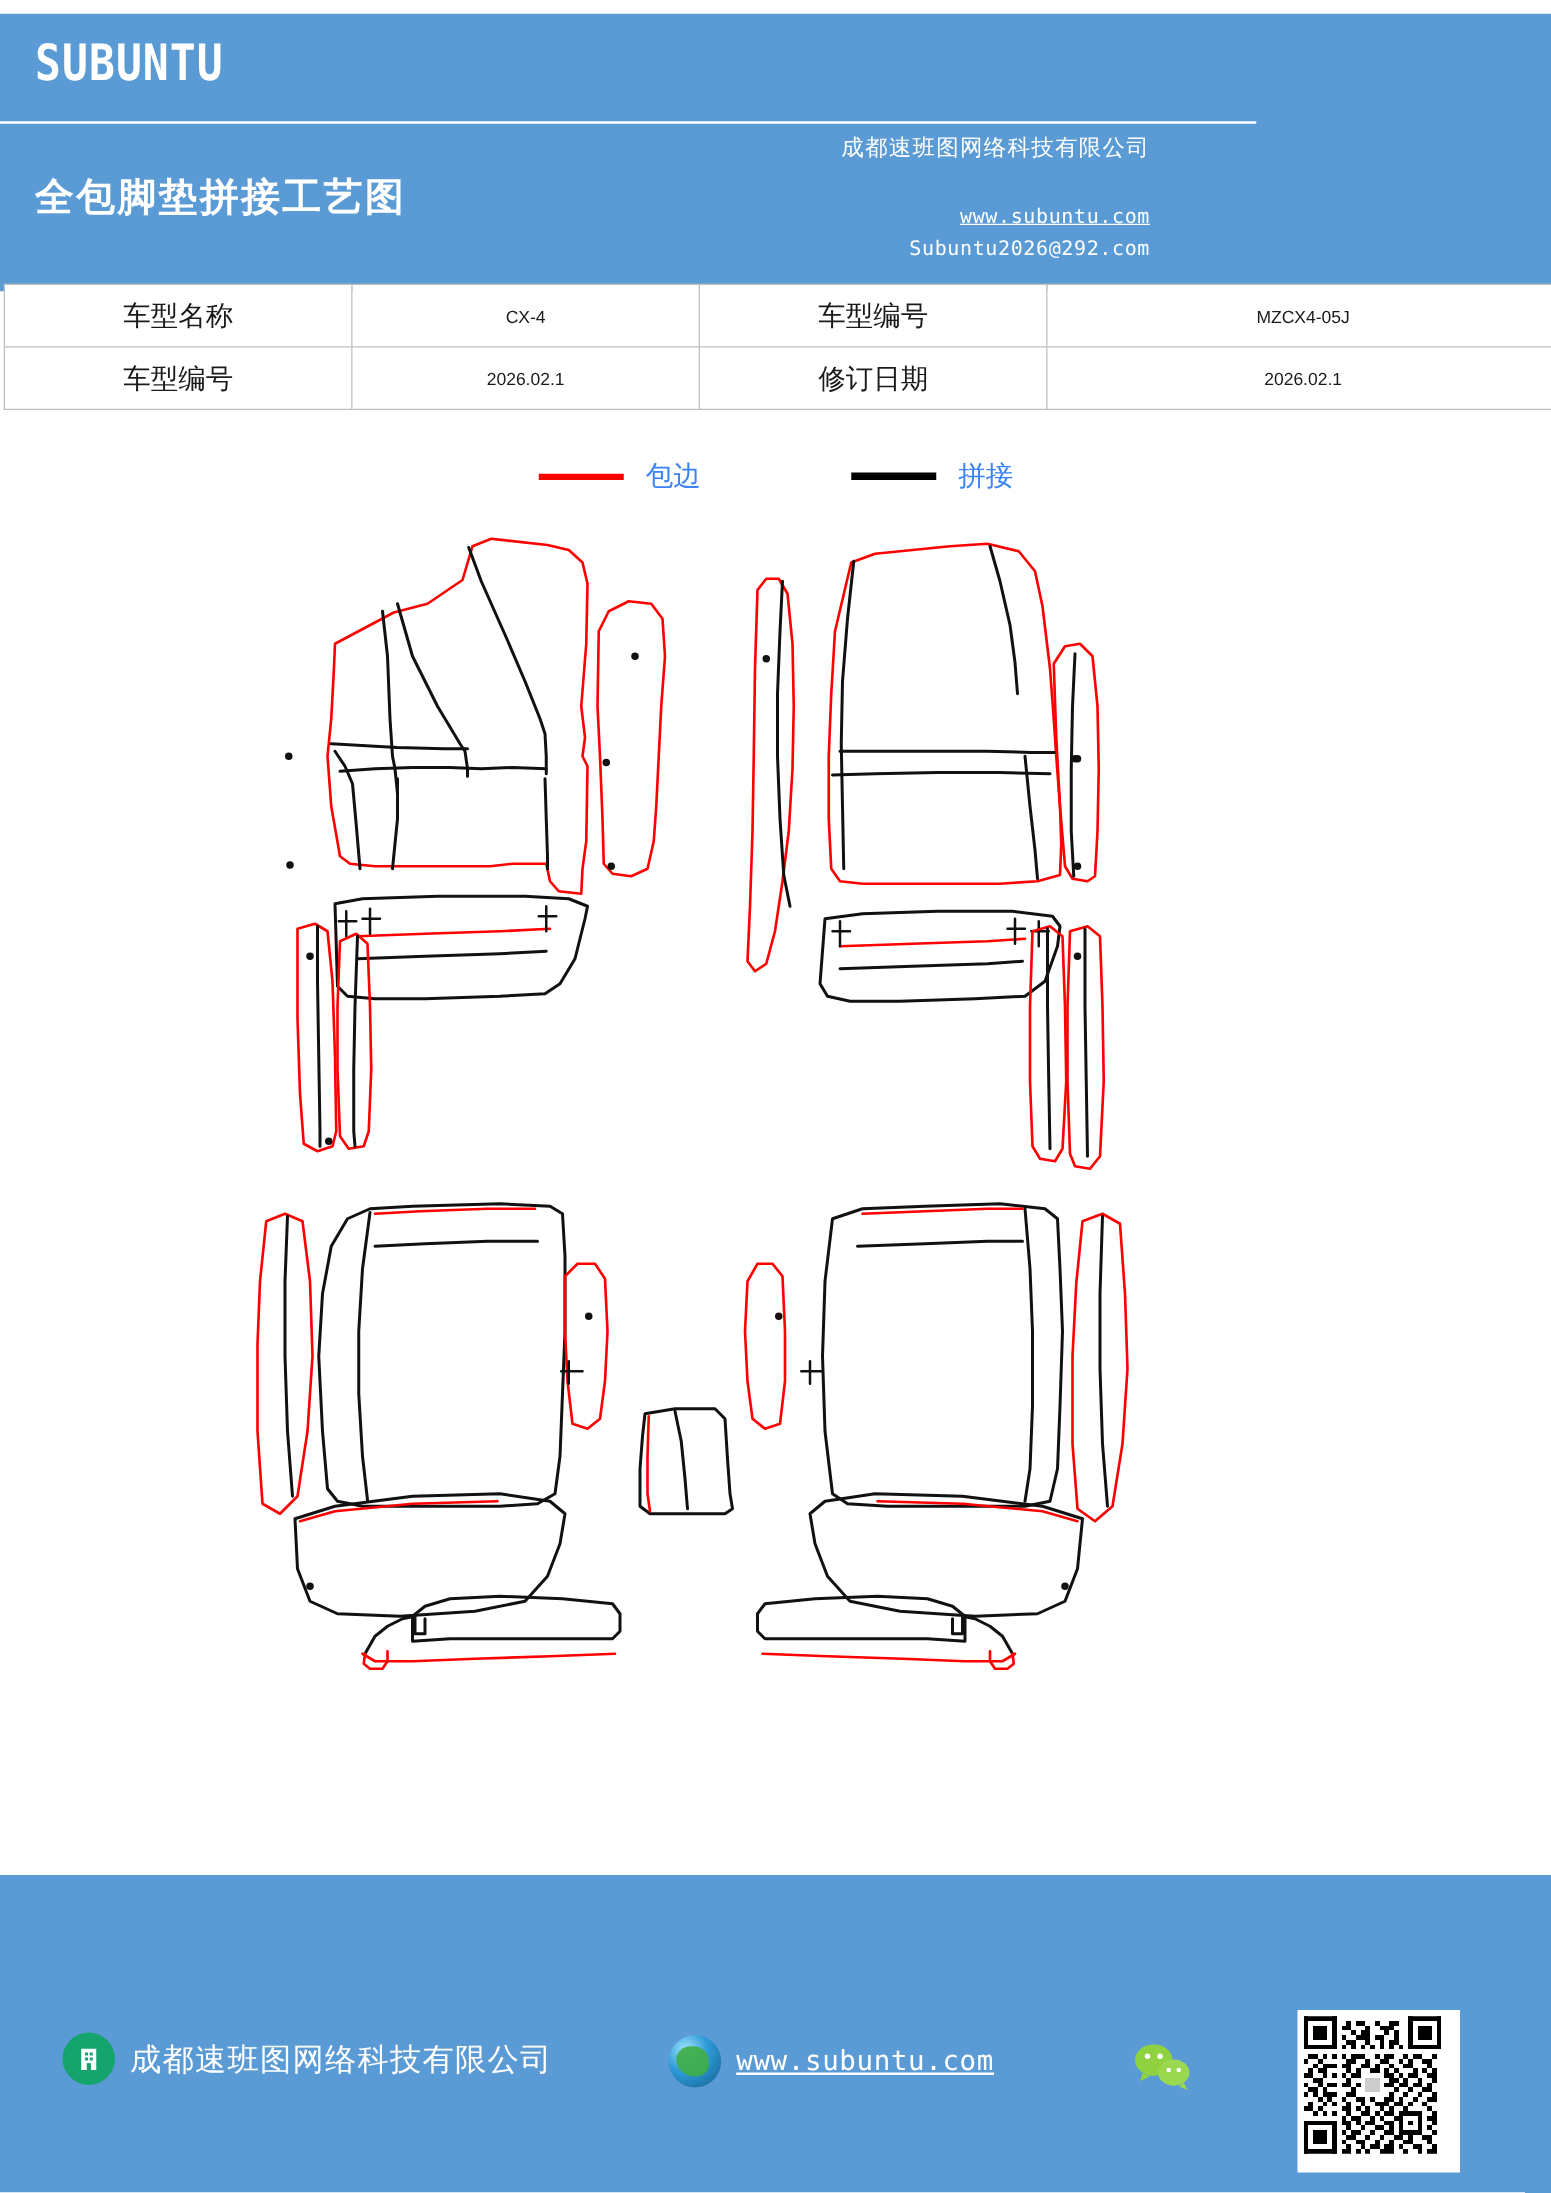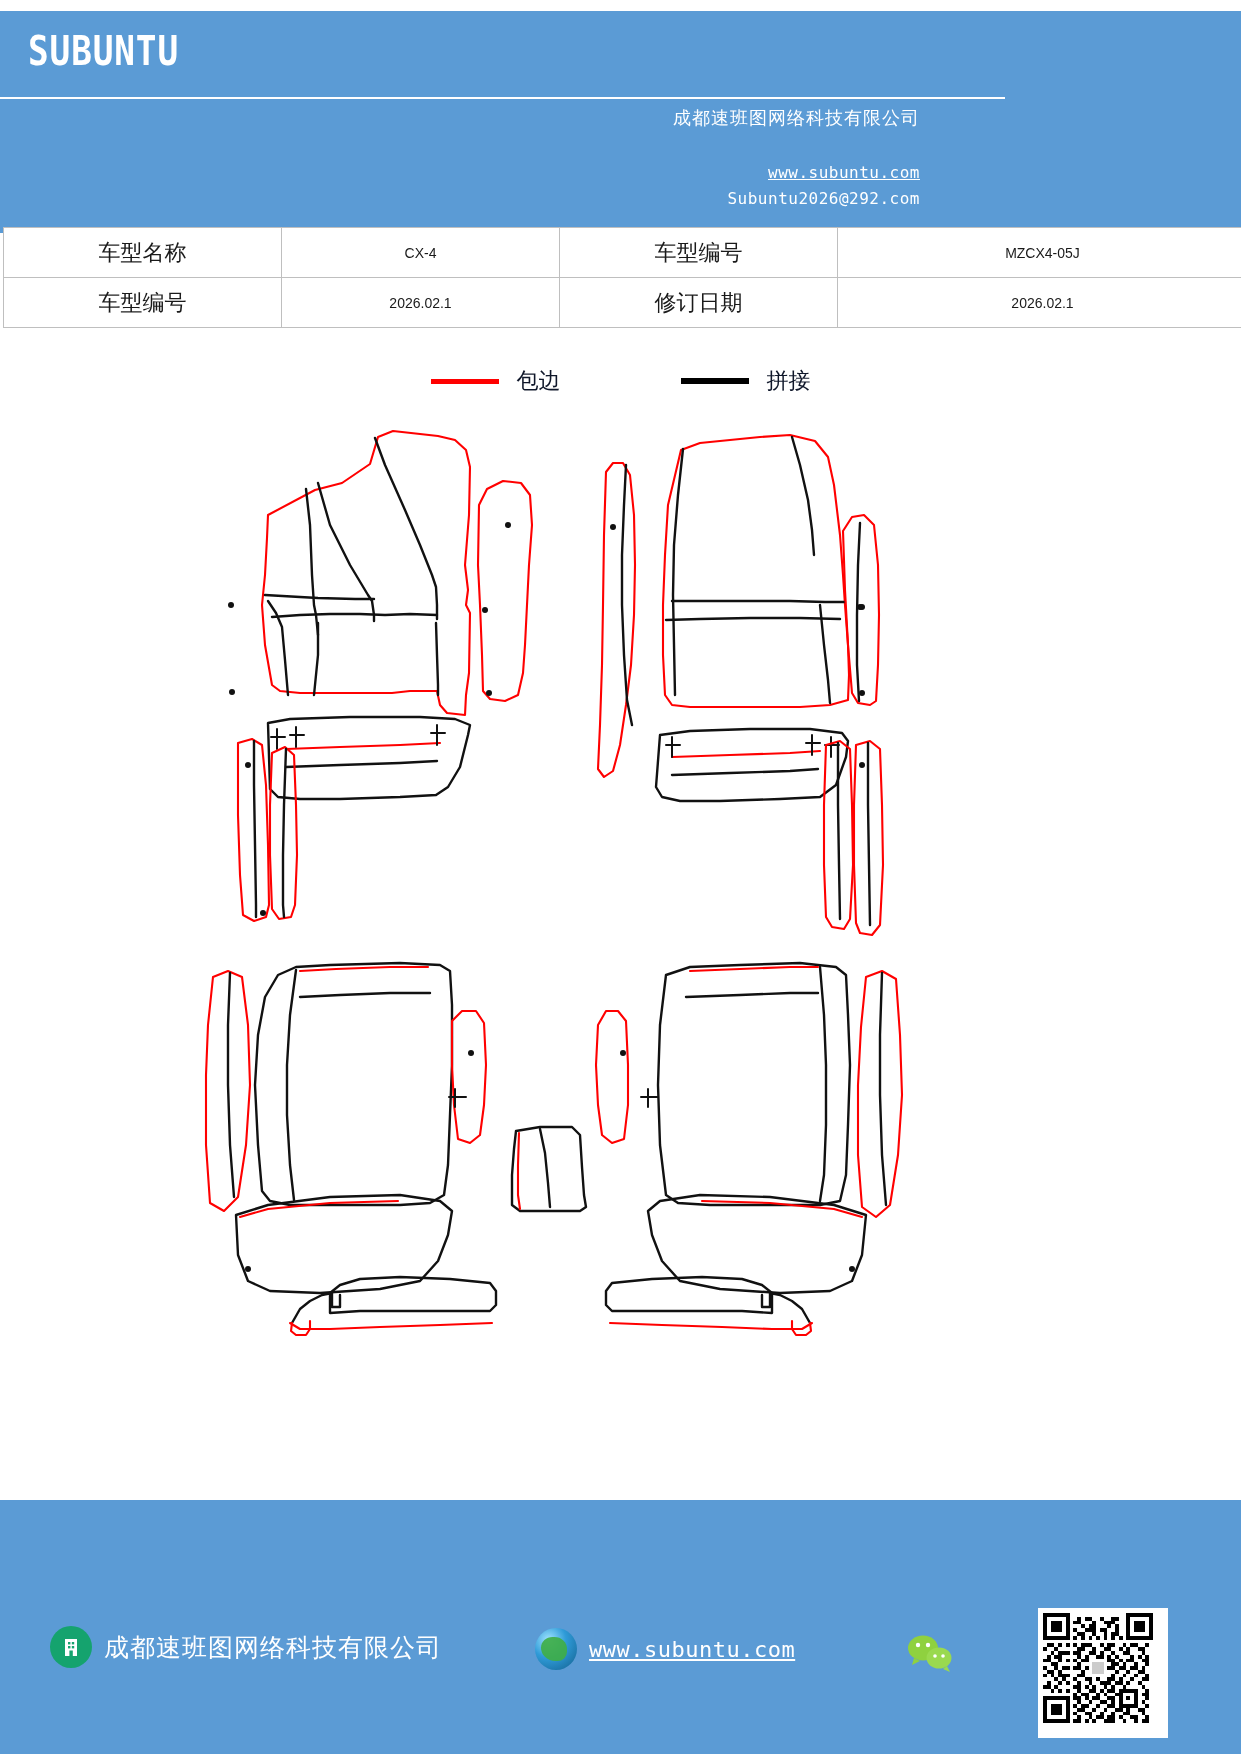--- a/index.html
+++ b/index.html
@@ -92,21 +92,21 @@
   .legend-inner{
     display:flex;justify-content:center;align-items:center;gap:120px;
     height:42px;
   }
   .legend-item{display:flex;align-items:center;gap:18px;}
   .swatch{display:block;width:68px;height:5px;}
   .swatch.red{background:#ff0000;}
   .swatch.black{background:#000000;height:6px;}
   .legend-label{
     font-family:"DejaVu Serif","Liberation Serif",serif;
-    font-size:22px;color:#0f172a;
+    font-size:22px;color:#3b82f6;
   }
 
   
   .drawing{
     position:absolute;left:0;top:405px;width:1241px;height:1025px;
   }
   .drawing svg{display:block;width:1241px;height:1025px;}
 
   
   .footer{
@@ -153,20 +153,21 @@
     width:120px;height:120px;background:#ffffff;padding:5px;
   }
   .qr svg{display:block;}
 </style>
 </head>
 <body>
 
 <div class="header">
   <div class="brand">SUBUNTU</div>
   <div class="hdr-rule"></div>
+  <div class="doc-title">全包脚垫拼接工艺图</div>
   <div class="company-top">成都速班图网络科技有限公司</div>
   <div class="url-top">www.subuntu.com</div>
   <div class="mail-top">Subuntu2026@292.com</div>
 </div>
 
 <table class="info-table">
   <tbody>
       <tr>
     <td class="col-a">车型名称</td>
     <td class="col-b val">CX-4</td>

